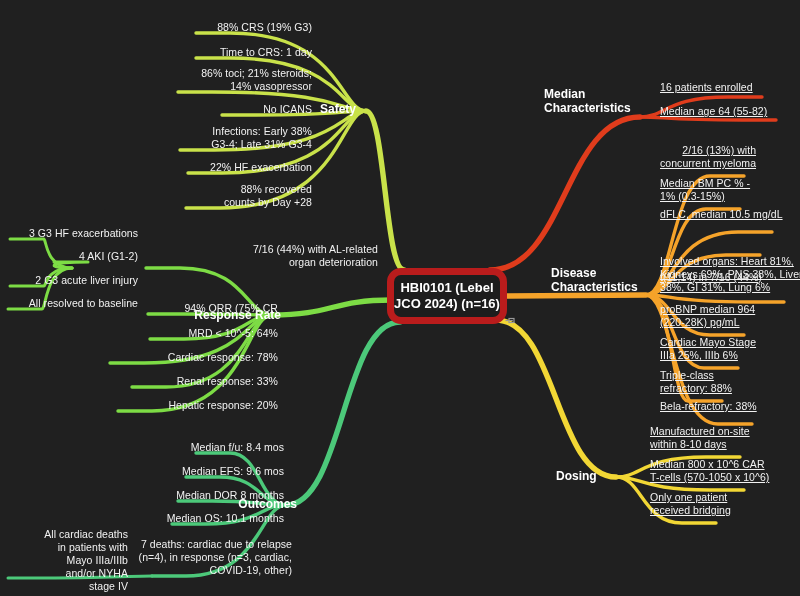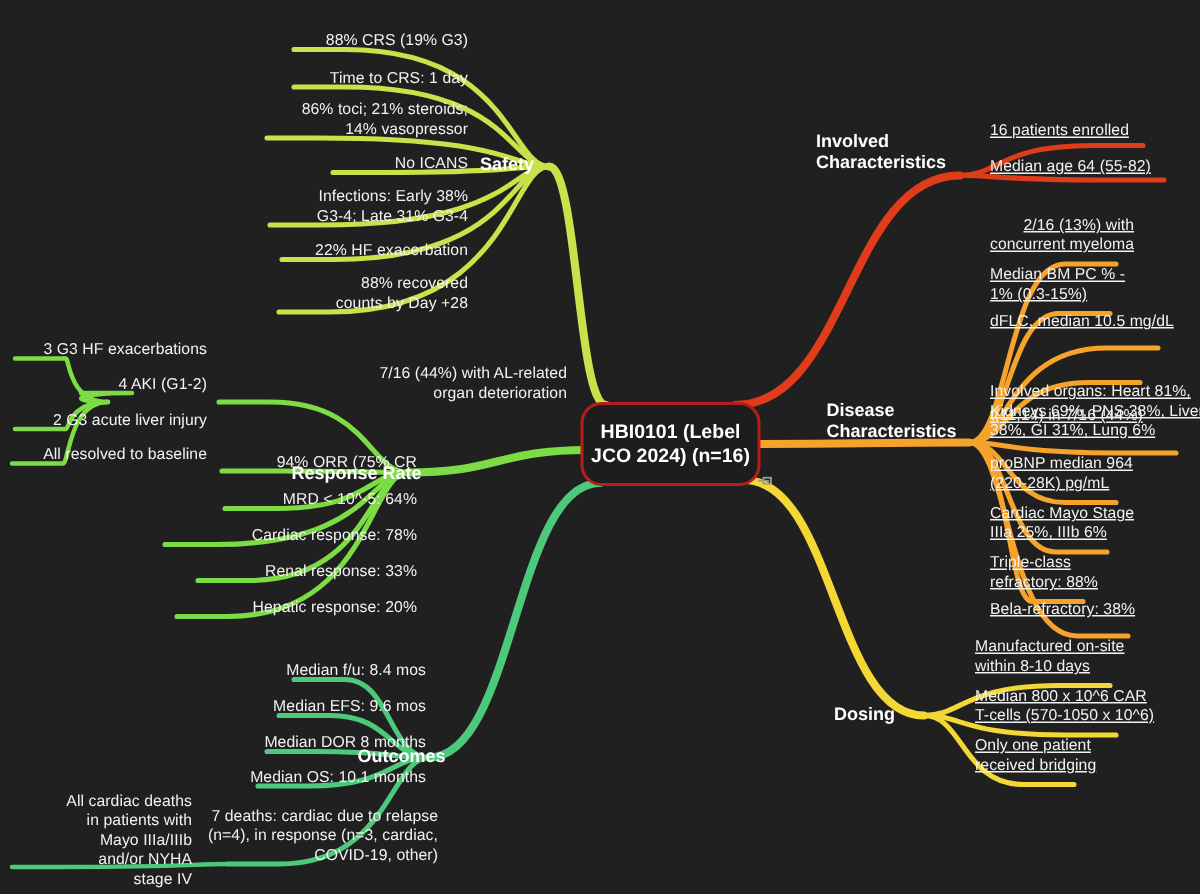--- a/index.html
+++ b/index.html
@@ -43,21 +43,21 @@
     white-space: pre;
   }
   .branch-label.r { text-align: right; }
   .branch-label.l { text-align: left; }
   #root-node {
     position: absolute;
     left: 387px;
     top: 268px;
     width: 120px;
     height: 56px;
-    border: 2px solid #b91c1c;
+    border: 7px solid #b91c1c;
     border-radius: 14px;
     background: #1d1d1d;
     display: flex;
     align-items: center;
     justify-content: center;
     box-sizing: border-box;
   }
   #root-label {
     color: #ffffff;
     font-size: 13px;
@@ -179,21 +179,21 @@
       <div class="leaf r" style="right: 516px; top: 489px;">Median DOR 8 months</div>
       <div class="leaf r" style="right: 516px; top: 512px;">Median OS: 10.1 months</div>
       <div class="leaf r" style="right: 508px; top: 538px;">7 deaths: cardiac due to relapse
 (n=4), in response (n=3, cardiac,
 COVID-19, other)</div>
       <div class="leaf r" style="right: 672px; top: 528px; margin-left: 29px;">All cardiac deaths
 in patients with
 Mayo IIIa/IIIb
 and/or NYHA
 stage IV</div>
-      <div class="branch-label l" style="left: 544px; top: 88px;">Involved
+      <div class="branch-label l" style="left: 544px; top: 88px;">Median
 Characteristics</div>
       <div class="leaf l" style="left: 660px; top: 81px;">16 patients enrolled</div>
       <div class="leaf l" style="left: 660px; top: 105px;">Median age 64 (55-82)</div>
       <div class="branch-label l" style="left: 551px; top: 267px;">Disease
 Characteristics</div>
       <div class="leaf l" style="left: 660px; top: 144px; text-align: right;">2/16 (13%) with
 concurrent myeloma</div>
       <div class="leaf l" style="left: 660px; top: 177px;">Median BM PC % -
 1% (0.3-15%)</div>
       <div class="leaf l" style="left: 660px; top: 208px;">dFLC, median 10.5 mg/dL</div>

